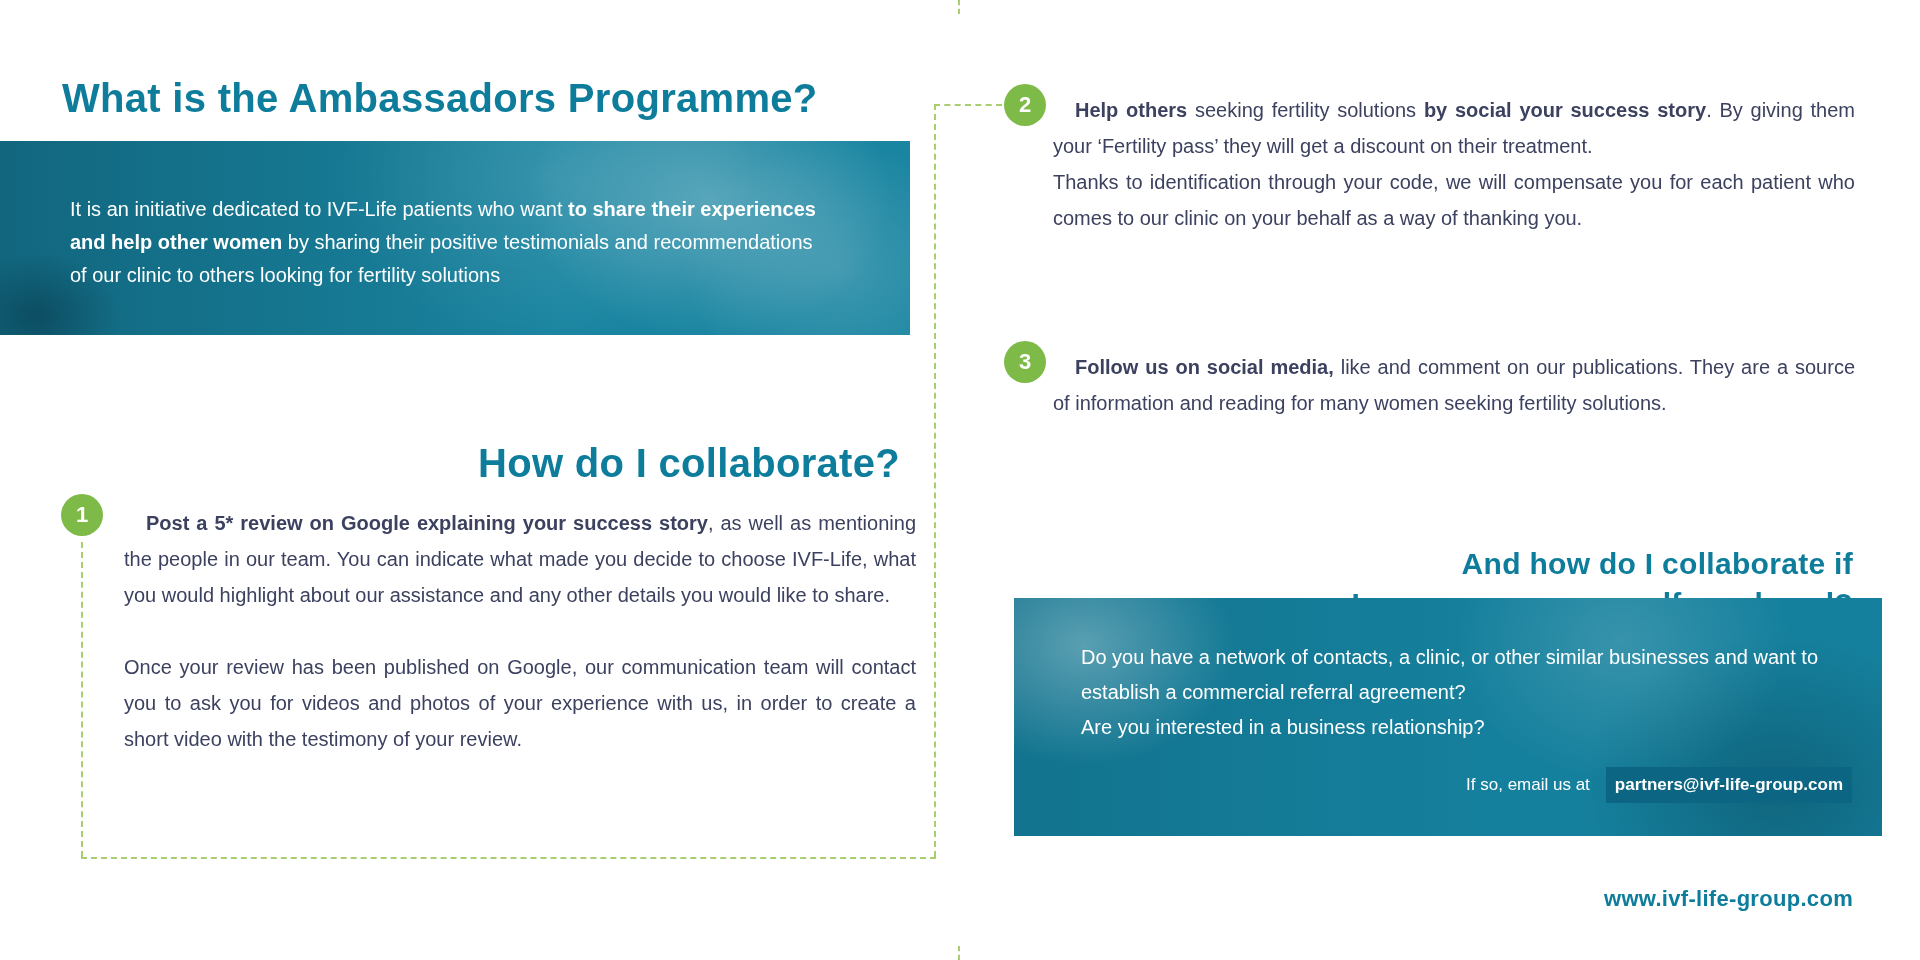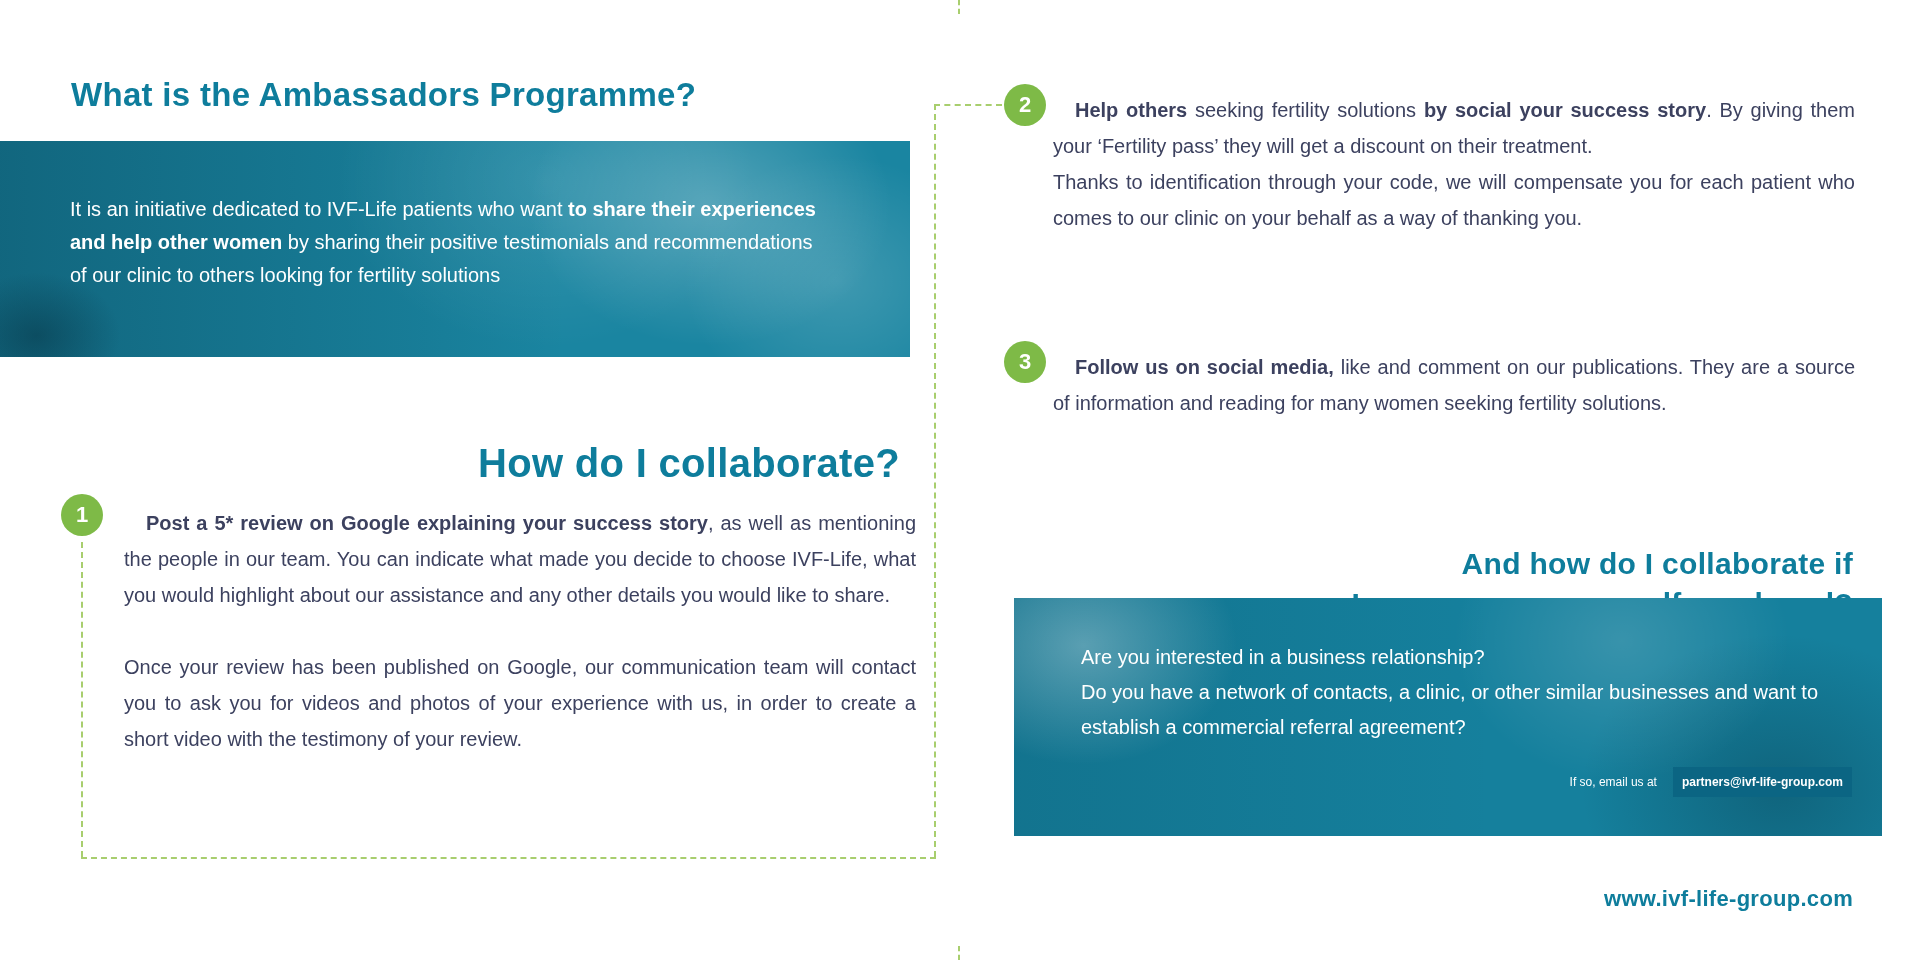--- a/index.html
+++ b/index.html
@@ -28,36 +28,36 @@
 
   
   .dash{position:absolute;}
   .dash-left-v{left:81px;top:542px;height:315px;border-left:2px dashed var(--dash_green);}
   .dash-bottom-h{left:81px;top:857px;width:855px;border-top:2px dashed var(--dash_green);}
   .dash-right-v{left:934px;top:104px;height:753px;border-left:2px dashed var(--dash_green);}
   .dash-top-h{left:934px;top:104px;width:68px;border-top:2px dashed var(--dash_green);}
 
   
   .left-title{
-    position:absolute;left:71px;top:76px;
-    font-size:33px;font-weight:700;color:var(--teal);letter-spacing:.3px;
+    position:absolute;left:62px;top:76px;
+    font-size:40px;font-weight:700;color:var(--teal);letter-spacing:.3px;
   }
   .collab-title{
     position:absolute;left:110px;top:441px;width:790px;text-align:right;
     font-size:40px;font-weight:700;color:var(--teal);letter-spacing:.3px;
   }
   .company-title{
     position:absolute;left:1053px;top:496px;width:800px;text-align:right;
     font-size:30px;font-weight:700;color:var(--teal);line-height:1.32;letter-spacing:.3px;margin-top:48px;
   }
 
   
   .banner{position:absolute;color:#fff;}
   .banner-left{
-    left:0;top:141px;width:910px;height:216px;
+    left:0;top:141px;width:910px;height:194px;
     background-color:var(--banner_teal);
     background-image:
       radial-gradient(260px 200px at 78% 30%, rgba(255,255,255,0.25), transparent 70%),
       radial-gradient(220px 180px at 92% 65%, rgba(255,255,255,0.16), transparent 70%),
       radial-gradient(300px 240px at 60% 18%, rgba(255,255,255,0.12), transparent 70%),
       radial-gradient(120px 90px at 4% 90%, rgba(7,55,72,0.55), transparent 70%),
       linear-gradient(90deg, rgba(9,72,92,0.50) 0%, rgba(9,72,92,0.15) 45%, rgba(9,72,92,0) 62%);
     padding:52px 80px 0 70px;
   }
   .banner-left p{font-size:20px;line-height:33px;}
@@ -67,21 +67,21 @@
     background-image:
       radial-gradient(220px 170px at 8% 20%, rgba(255,255,255,0.30), transparent 70%),
       radial-gradient(240px 200px at 70% 18%, rgba(255,255,255,0.15), transparent 70%),
       radial-gradient(280px 220px at 88% 80%, rgba(7,55,72,0.38), transparent 70%),
       linear-gradient(90deg, rgba(9,72,92,0.22), rgba(9,72,92,0) 55%);
     padding:42px 30px 0 67px;
   }
   .banner-right p{font-size:20px;line-height:35px;}
   .email-row{
     margin-top:22px;display:flex;justify-content:flex-end;align-items:center;gap:16px;
-    font-size:12px;
+    font-size:17px;
   }
   .email-box{
     background:var(--email_box);
     color:#fff;font-weight:700;
     padding:8px 9px;
     white-space:nowrap;
   }
 
   
   .step-circle{
@@ -152,22 +152,22 @@
   <div class="step-text step3-text">
     <p class="justify indent"><span class="b">Follow us on social media,</span><span> like and comment on our publications. They are a source of information and reading for many women seeking fertility solutions.</span></p>
   </div>
 
   <h2 class="company-title">
     <span>And how do I collaborate if</span><br>
     <span>I am a company or self-employed?</span>
   </h2>
 
   <div class="banner banner-right">
+    <p>Do you have a network of contacts, a clinic, or other similar businesses and want to establish a commercial referral agreement?</p>
     <p>Are you interested in a business relationship?</p>
-    <p>Do you have a network of contacts, a clinic, or other similar businesses and want to establish a commercial referral agreement?</p>
     <div class="email-row">
       <span>If so, email us at</span>
       <span class="email-box">partners@ivf-life-group.com</span>
     </div>
   </div>
 
   <div class="website">www.ivf-life-group.com</div>
 
 </div>
 

